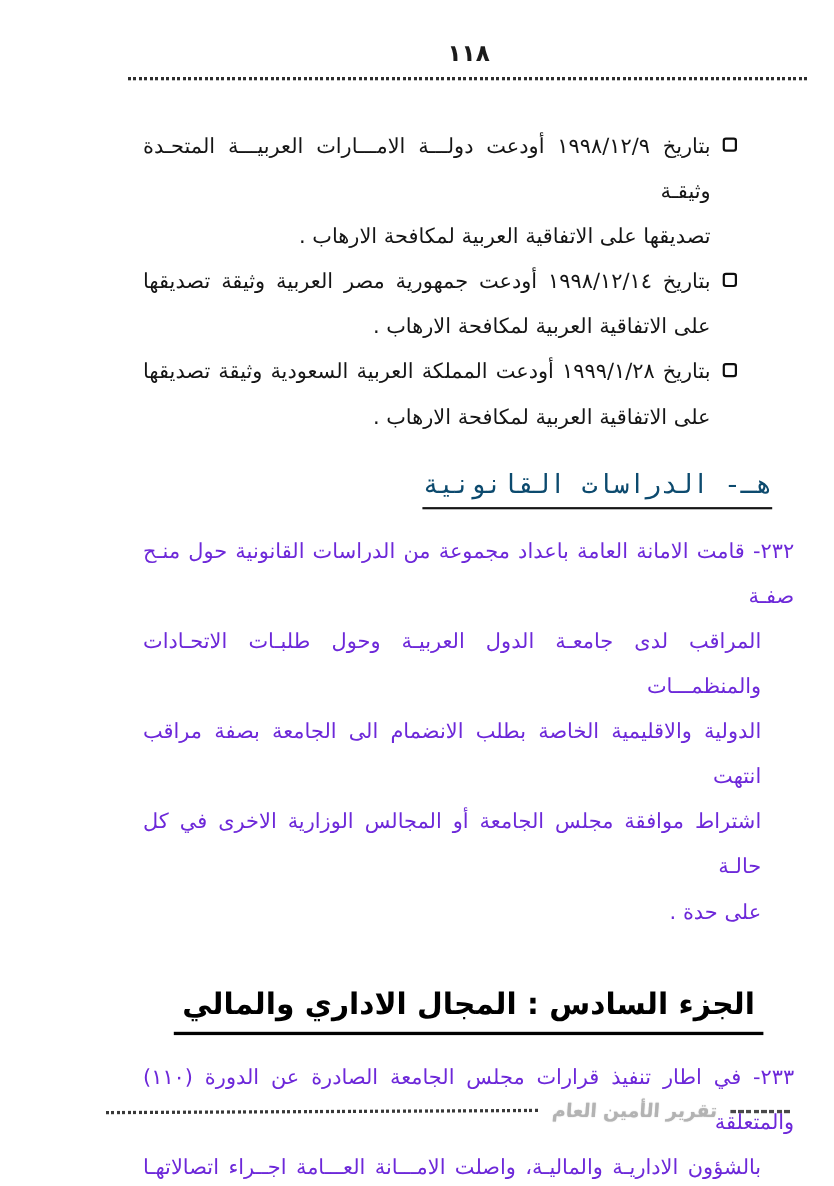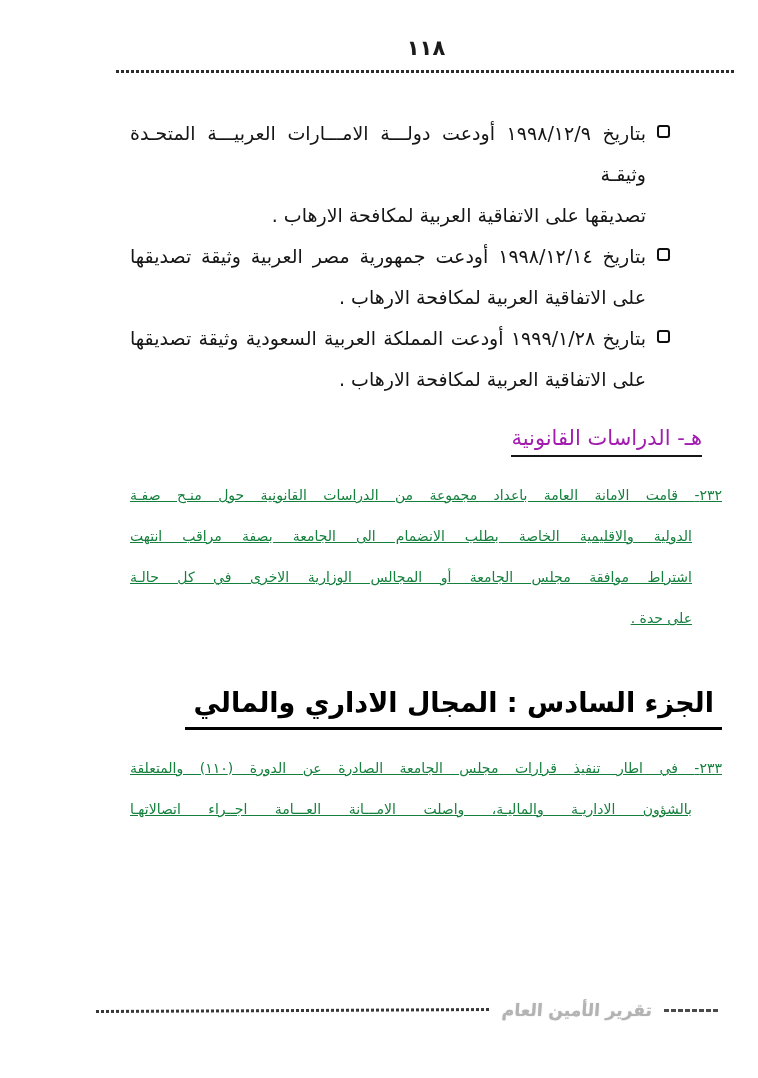--- a/index.html
+++ b/index.html
@@ -45,43 +45,43 @@
     border-radius:3px;
     margin-top:12px;
     margin-left:11px;
     background:#fff;
   }
   .bullet-text { flex:1; min-width:0; }
   .just { text-align:justify; text-align-last:justify; }
   .bline-last { text-align:right; }
   
   .heading {
-    font-size:21px;
+    font-size:24px;
     margin:26px 20px 0 0;
-    color:#a21caf;
+    color:#0c4a6e;
+    font-family:Liberation Mono, monospace;
   }
   .heading .u {
     display:inline-block;
     border-bottom:2px solid #161616;
     padding-bottom:5px;
   }
   
   .para {
     margin-top:18px;
-    font-size:14px;
+    font-size:19px;
     line-height:41px;
-    color:#15803d;
-    text-decoration:underline;
+    color:#6d28d9;
   }
   .pline { padding-right:30px; }
   .pline.first { padding-right:0; }
   .pline.last { padding-left:60px; }
   .pnum { white-space:nowrap; }
   
-  .part-title { text-align:right; margin-top:48px; }
+  .part-title { text-align:center; margin-top:48px; }
   .part-title .u {
     display:inline-block;
     font-size:27px;
     font-weight:bold;
     color:#000;
     border-bottom:3.5px solid #000;
     padding:0 8px 9px 8px;
   }
   .heading.h-a { margin-top:50px; }
   
@@ -149,20 +149,21 @@
 
   <div class="heading">
     <span class="u">هـ- الدراسات القانونية</span>
   </div>
 
   <div class="para">
     <div class="pline first just">
       <span class="pnum">٢٣٢-</span>
       <span>قامت الامانة العامة باعداد مجموعة من الدراسات القانونية حول منـح صفـة</span>
     </div>
+    <div class="pline just">المراقب لدى جامعـة الدول العربيـة وحول طلبـات الاتحـادات والمنظمـــات</div>
     <div class="pline just">الدولية والاقليمية الخاصة بطلب الانضمام الى الجامعة بصفة مراقب انتهت</div>
     <div class="pline just">اشتراط موافقة مجلس الجامعة أو المجالس الوزارية الاخرى في كل حالـة</div>
     <div class="pline last">على حدة .</div>
   </div>
 
   <div class="part-title">
     <span class="u">الجزء السادس : المجال الاداري والمالي</span>
   </div>
 
 

